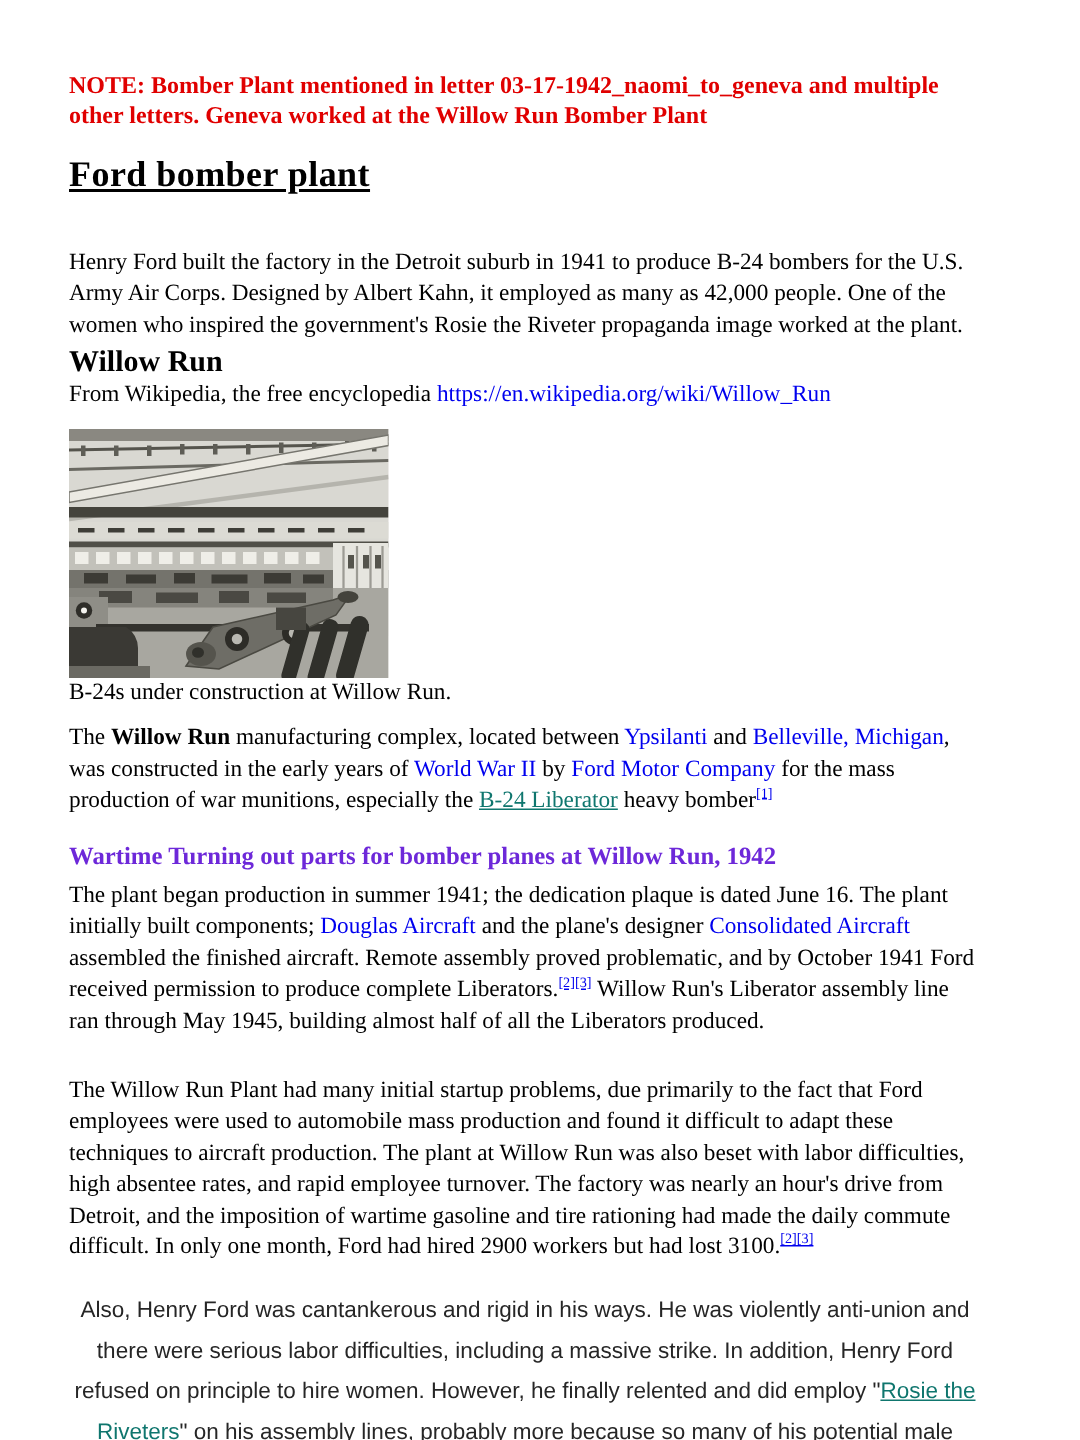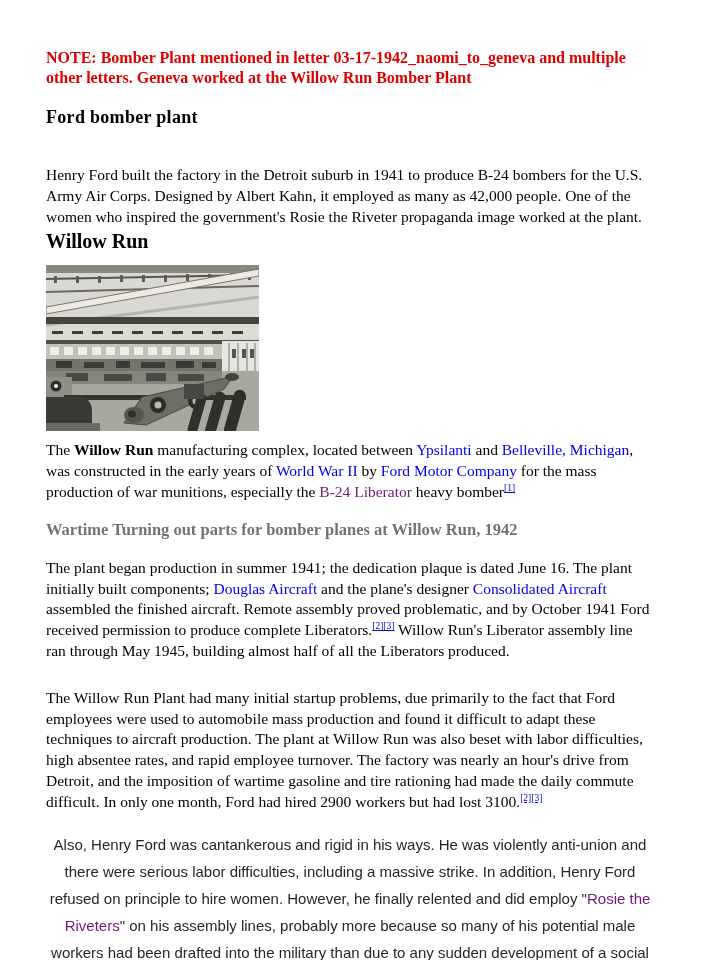--- a/index.html
+++ b/index.html
@@ -20,24 +20,25 @@
   }
   .note {
     margin: 2px 0 0 0;
     color: #e00000;
     font-weight: bold;
     font-size: 16px;
     line-height: 20px;
   }
   .h-ford {
     margin: 17px 0 0 0;
-    font-size: 18px;
+    font-size: 24px;
     line-height: 24px;
     font-weight: bold;
     letter-spacing: 0.3px;
+    text-decoration: underline;
   }
   .body-p {
     margin: 0;
     font-size: 15.5px;
     line-height: 20.8px;
   }
   .intro { margin-top: 36px; }
   .h-willow {
     margin: 3px 0 0 0;
     font-size: 20px;
@@ -47,37 +48,37 @@
   .wiki-line { margin-top: 0; }
   figure {
     margin: 12px 0 0 0;
     padding: 0;
   }
   figure svg { display: block; }
   figcaption { margin-top: 2px; }
   .p-complex { margin-top: 9px; }
   .h-wartime {
     margin: 17px 0 0 0;
-    color: #737373;
+    color: #6d28d9;
     font-size: 16.5px;
     line-height: 20px;
     font-weight: bold;
   }
-  .p-production { margin-top: 18px; }
+  .p-production { margin-top: 6px; }
   .p-problems { margin-top: 26px; }
   .p-also {
     margin: 18px 0 0 0;
     font-family: "Liberation Sans", sans-serif;
     font-size: 15px;
     line-height: 27px;
     text-align: center;
     color: #262626;
   }
   .seg-link { color: #0000ee; }
-  .seg-linku { color: #701a75; cursor: pointer; margin-top: 31px; }
+  .seg-linku { color: #0f766e; text-decoration: underline; cursor: pointer; margin-top: 31px; }
   .seg-link { cursor: pointer; }
   .seg-bold { font-weight: bold; }
   sup.seg-sup {
     color: #0000ee;
     text-decoration: underline;
     font-size: 9.5px;
     line-height: 0;
     cursor: pointer;
   }
 </style>
@@ -87,20 +88,21 @@
 <div class="doc">
 
   <p class="note">NOTE: Bomber Plant mentioned in letter 03-17-1942_naomi_to_geneva and multiple other letters.  Geneva worked at the Willow Run Bomber Plant</p>
 
   <h1 class="h-ford">Ford bomber plant</h1>
 
   <p class="body-p intro">Henry Ford built the factory in the Detroit suburb in 1941 to produce B-24 bombers for the U.S. Army Air Corps. Designed by Albert Kahn, it employed as many as 42,000 people. One of the women who inspired the government's Rosie the Riveter propaganda image worked at the plant.</p>
 
   <h1 class="h-willow">Willow Run</h1>
 
+  <p class="body-p wiki-line"><span>From Wikipedia, the free encyclopedia </span><span class="seg-link">https://en.wikipedia.org/wiki/Willow_Run</span></p>
 
   <figure>
     <svg width="213" height="166" viewBox="0 0 213 166" role="img">
 
       <rect width="213" height="166" fill="#cdccc7"></rect>
 
       <rect width="213" height="78" fill="#d9d8d2"></rect>
       <rect y="0" width="213" height="8" fill="#8a8881"></rect>
       <line x1="0" y1="14" x2="213" y2="10" stroke="#55544d" stroke-width="2"></line>
       <line x1="0" y1="27" x2="213" y2="21" stroke="#6a6962" stroke-width="2"></line>
@@ -206,20 +208,21 @@
       <path d="M0,132 h38 a16,16 0 0 1 8,14 v20 h-46 z" fill="#3a3934"></path>
       <rect x="0" y="158" width="54" height="8" fill="#6b6a63"></rect>
 
       <g fill="#30302b">
         <rect x="146" y="128" width="10" height="42" rx="5" transform="rotate(16 151 149)"></rect>
         <rect x="164" y="126" width="11" height="45" rx="5" transform="rotate(16 169 148)"></rect>
         <rect x="183" y="124" width="12" height="47" rx="6" transform="rotate(16 189 147)"></rect>
       </g>
       <rect x="138" y="119" width="20" height="15" fill="#474640"></rect>
     </svg>
+    <figcaption class="body-p">B-24s under construction at Willow Run.</figcaption>
   </figure>
 
   <p class="body-p p-complex"><span>The </span><span class="seg-bold">Willow Run</span><span> manufacturing complex, located between </span><span class="seg-link">Ypsilanti</span><span> and </span><span class="seg-link">Belleville, Michigan</span><span>, was constructed in the early years of </span><span class="seg-link">World War II</span><span> by </span><span class="seg-link">Ford Motor Company</span><span> for the mass production of war munitions, especially the </span><span class="seg-linku">B-24 Liberator</span><span> heavy bomber</span><sup class="seg-sup">[1]</sup></p>
 
   <h2 class="h-wartime">Wartime Turning out parts for bomber planes at Willow Run, 1942</h2>
 
   <p class="body-p p-production"><span>The plant began production in summer 1941; the dedication plaque is dated June 16. The plant initially built components; </span><span class="seg-link">Douglas Aircraft</span><span> and the plane's designer </span><span class="seg-link">Consolidated Aircraft</span><span> assembled the finished aircraft. Remote assembly proved problematic, and by October 1941 Ford received permission to produce complete Liberators.</span><sup class="seg-sup">[2][3]</sup><span> Willow Run's Liberator assembly line ran through May 1945, building almost half of all the Liberators produced.</span></p>
 
   <p class="body-p p-problems"><span>The Willow Run Plant had many initial startup problems, due primarily to the fact that Ford employees were used to automobile mass production and found it difficult to adapt these techniques to aircraft production. The plant at Willow Run was also beset with labor difficulties, high absentee rates, and rapid employee turnover. The factory was nearly an hour's drive from Detroit, and the imposition of wartime gasoline and tire rationing had made the daily commute difficult. In only one month, Ford had hired 2900 workers but had lost 3100.</span><sup class="seg-sup">[2][3]</sup></p>
 

